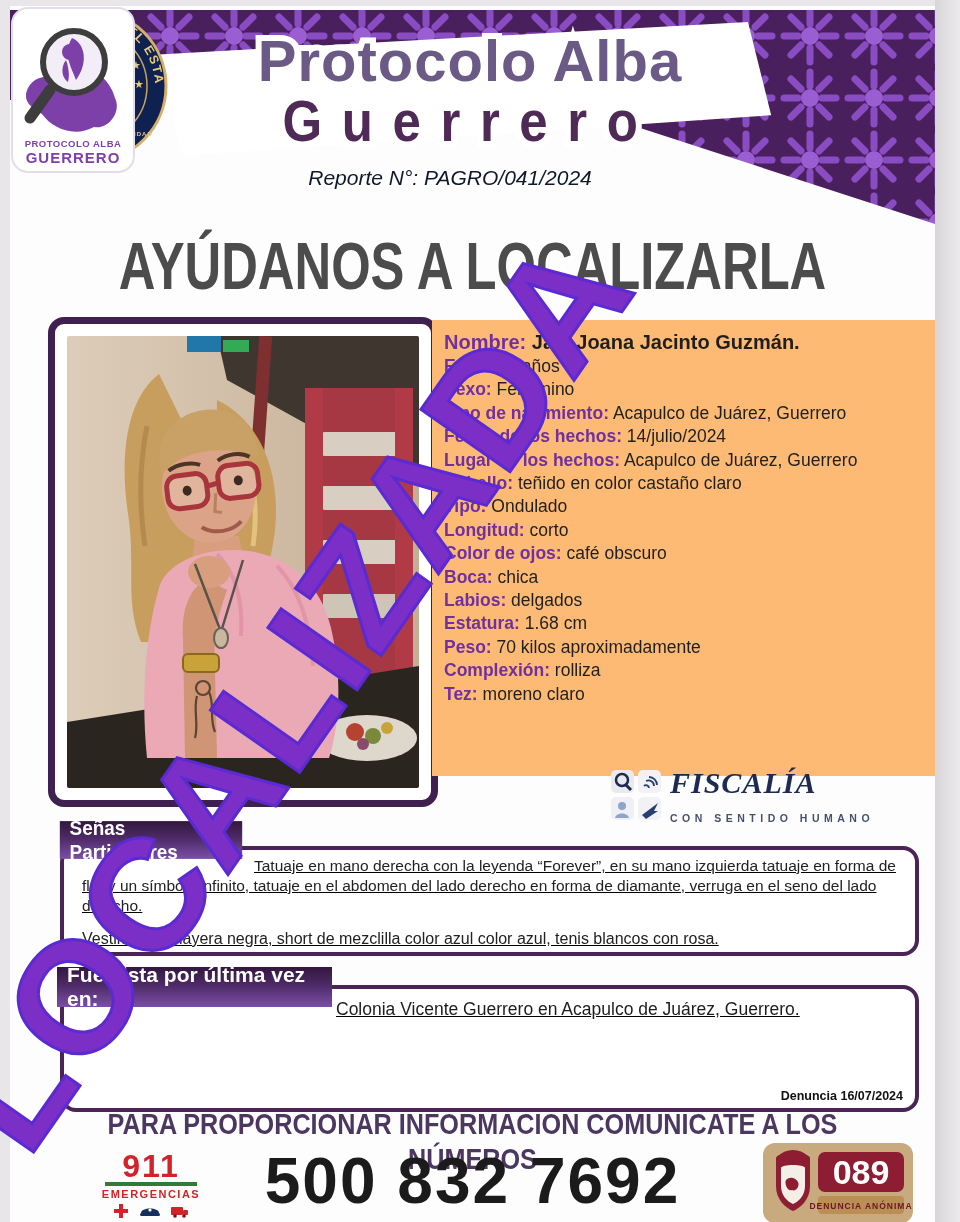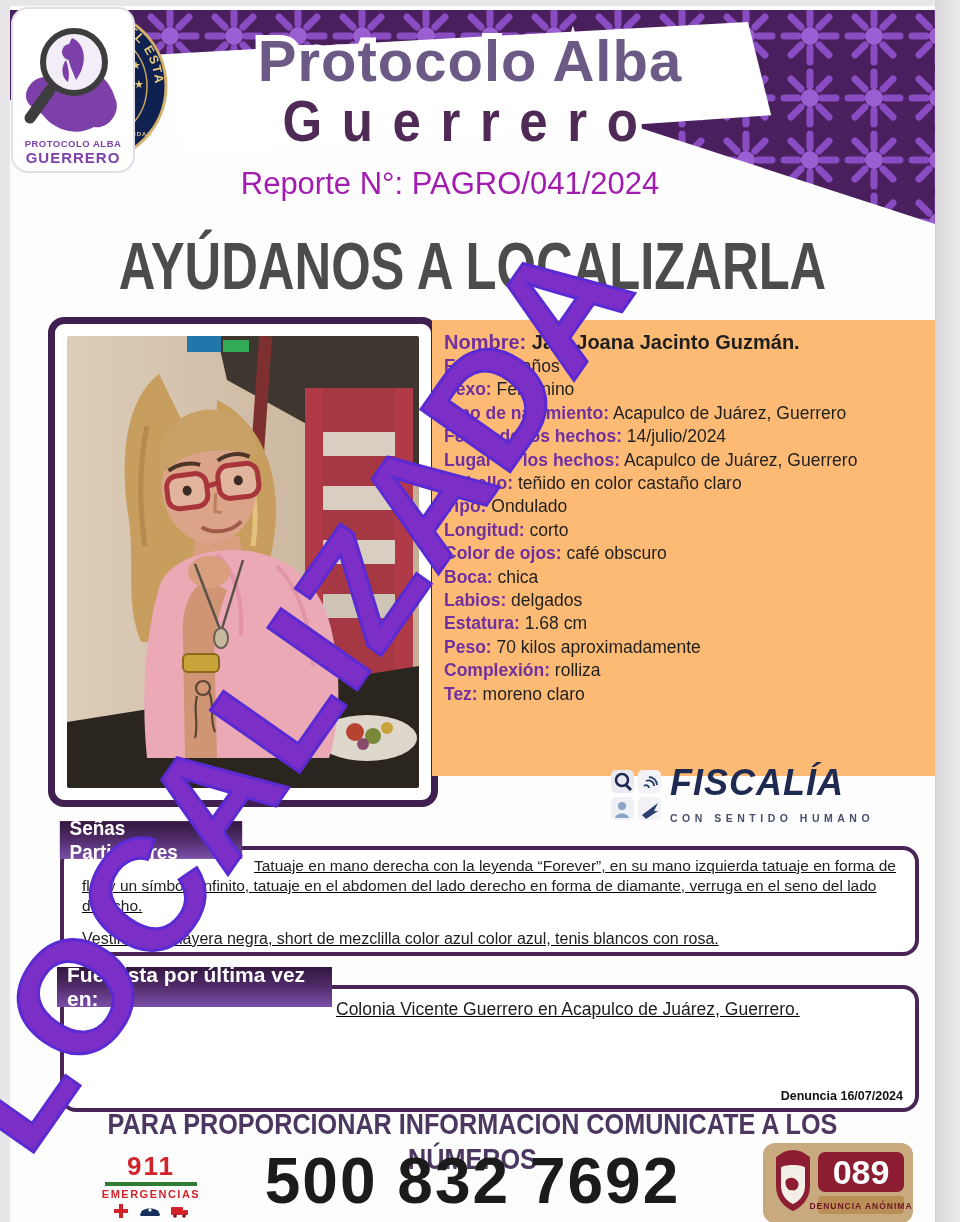--- a/index.html
+++ b/index.html
@@ -13,61 +13,61 @@
   .header{position:absolute;left:0;top:0;width:925px;height:228px;}
   .header svg{position:absolute;left:0;top:0;}
   .fge-seal{position:absolute;left:44px;top:48px;width:160px;height:160px;}
   .title-wrap{position:absolute;left:200px;top:24px;width:520px;text-align:center;}
   .t1{position:relative;font-size:58px;font-weight:700;letter-spacing:1px;line-height:62px;}
   .t1 .stroke{position:absolute;left:0;right:0;top:0;-webkit-text-stroke:12px #ffffff;color:#fff;}
   .t1 .fill{position:relative;color:#6a5a85;}
   .t2{position:relative;font-size:52px;font-weight:800;letter-spacing:20px;line-height:58px;transform:scale(.98,1.1);}
   .t2 .stroke{position:absolute;left:0;right:0;top:0;-webkit-text-stroke:12px #ffffff;color:#fff;}
   .t2 .fill{position:relative;color:#4f2a56;}
-  .report{position:absolute;left:180px;top:160px;width:520px;text-align:center;font-size:31px;color:#a21caf;}
+  .report{position:absolute;left:180px;top:160px;width:520px;text-align:center;font-size:21px;color:#0f172a;font-style:italic;}
   .alba-badge{position:absolute;left:738px;top:40px;width:126px;height:168px;}
   
   .headline{position:absolute;left:0;top:226px;width:925px;text-align:center;
     font-size:59px;font-weight:900;color:#4c4c4c;transform:scale(.86,1.14);letter-spacing:0px;}
   
   .photo-card{position:absolute;left:38px;top:311px;width:352px;height:452px;
     border:7px solid #3f2050;border-radius:16px;background:#fff;padding:12px;}
   .photo-card svg{display:block;border-radius:2px;}
   
   .info{position:absolute;left:422px;top:314px;width:505px;height:456px;background:#fdba74;
     padding:9px 0 0 12px;box-sizing:border-box;}
   .row{font-size:17.5px;line-height:23.4px;color:#1f1f1f;white-space:nowrap;}
   .row .lbl{color:#7030a0;font-weight:700;}
   .row.first{font-size:20px;line-height:26px;}
   .row.first .val{font-weight:700;}
   
   .fiscalia{position:absolute;left:600px;top:760px;width:300px;height:58px;display:flex;align-items:center;}
   .fis-text{margin-left:8px;}
-  .fis-name{font-size:36px;font-weight:800;font-style:italic;color:#1e2a52;line-height:34px;letter-spacing:1px;}
+  .fis-name{font-size:30px;font-weight:800;font-style:italic;color:#1e2a52;line-height:34px;letter-spacing:1px;font-family:Liberation Serif, serif;}
   .fis-tag{font-size:10.5px;font-weight:700;letter-spacing:4.5px;color:#46506a;margin-top:12px;}
   
   .sec-label{position:absolute;color:#fff;font-weight:700;
     background:linear-gradient(180deg,#33173f 0%,#4e2a66 45%,#7a4fa8 100%);
     display:flex;align-items:center;padding:0 10px;z-index:5;}
   .senas-label{left:47px;top:816px;width:168px;height:36px;font-size:19.5px;transform:scale(.97,1.05);}
   .fue-label{left:47px;top:961px;width:255px;height:40px;font-size:21px;}
   .sec-box{position:absolute;background:#fff;border:4px solid #4a2456;border-radius:16px;z-index:1;text-decoration:underline;}
   .senas-box{left:50px;top:840px;width:851px;height:102px;}
   .senas-p1{margin:6px 14px 0 18px;font-size:15.5px;line-height:20px;color:#222;text-indent:172px;}
   .senas-p2{margin:14px 14px 0 18px;font-size:16px;color:#222;}
   .fue-box{left:50px;top:979px;width:851px;height:119px;}
   .fue-val{margin:10px 14px 5px 272px;font-size:17.5px;color:#1d1d1d;}
   .denuncia{position:absolute;right:12px;bottom:5px;font-size:12.5px;font-weight:700;color:#111;}
   
   .cta{position:absolute;left:0;top:1104px;width:925px;text-align:center;font-size:28px;font-weight:700;
     color:#4b3760;transform:scale(.9,1.08);}
   .phone{position:absolute;left:0;top:1138px;width:925px;text-align:center;font-size:64px;font-weight:600;
     color:#1b1b1b;letter-spacing:2px;}
   .badge911{position:absolute;left:66px;top:1146px;width:150px;text-align:center;}
-  .n911{font-size:26px;font-weight:900;color:#d2232a;letter-spacing:2px;line-height:28px;}
+  .n911{font-size:32px;font-weight:900;color:#d2232a;letter-spacing:2px;line-height:28px;}
   .bar911{width:92px;height:4px;background:#2e7d32;margin:2px auto;}
   .l911{font-size:11px;font-weight:700;color:#d2232a;letter-spacing:1.5px;}
   .i911{display:flex;justify-content:center;gap:10px;margin-top:3px;align-items:center;}
   .badge089{position:absolute;left:752px;top:1136px;}
   
   .watermark{position:absolute;left:48px;top:1015px;height:160px;line-height:160px;z-index:50;
     transform-origin:0 100%;transform:rotate(-55deg);white-space:nowrap;
     font-size:158px;font-weight:700;letter-spacing:4px;color:#7c2fc7;-webkit-text-stroke:3px #5a2ad2;}
 </style>
 </head>

